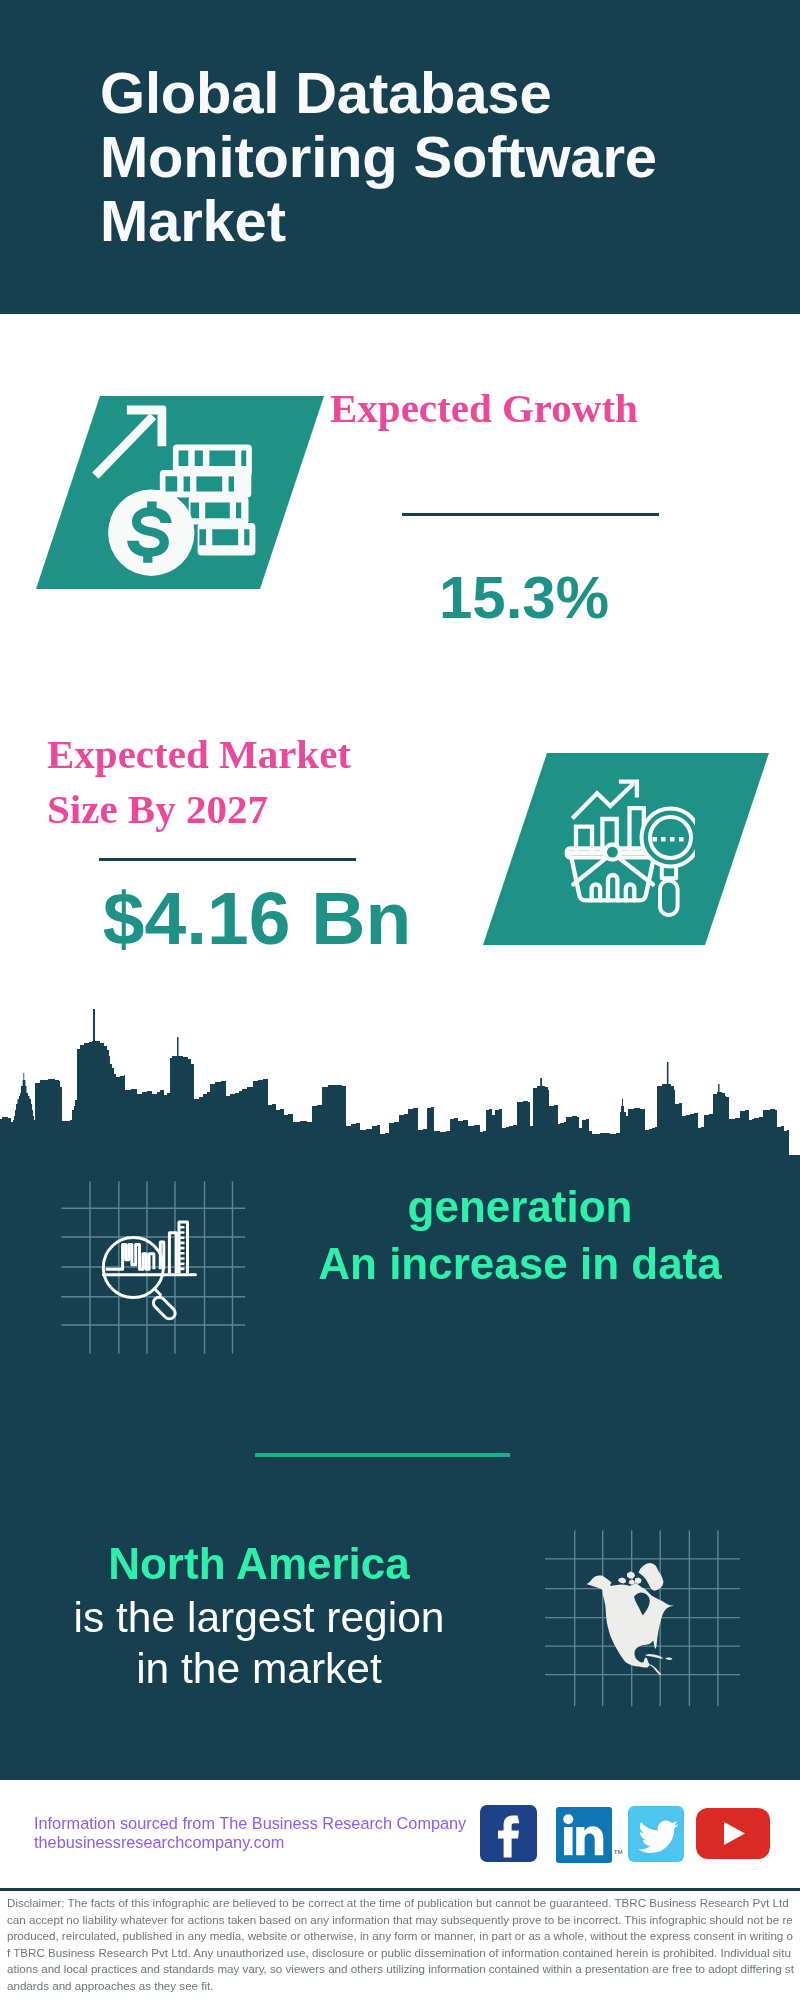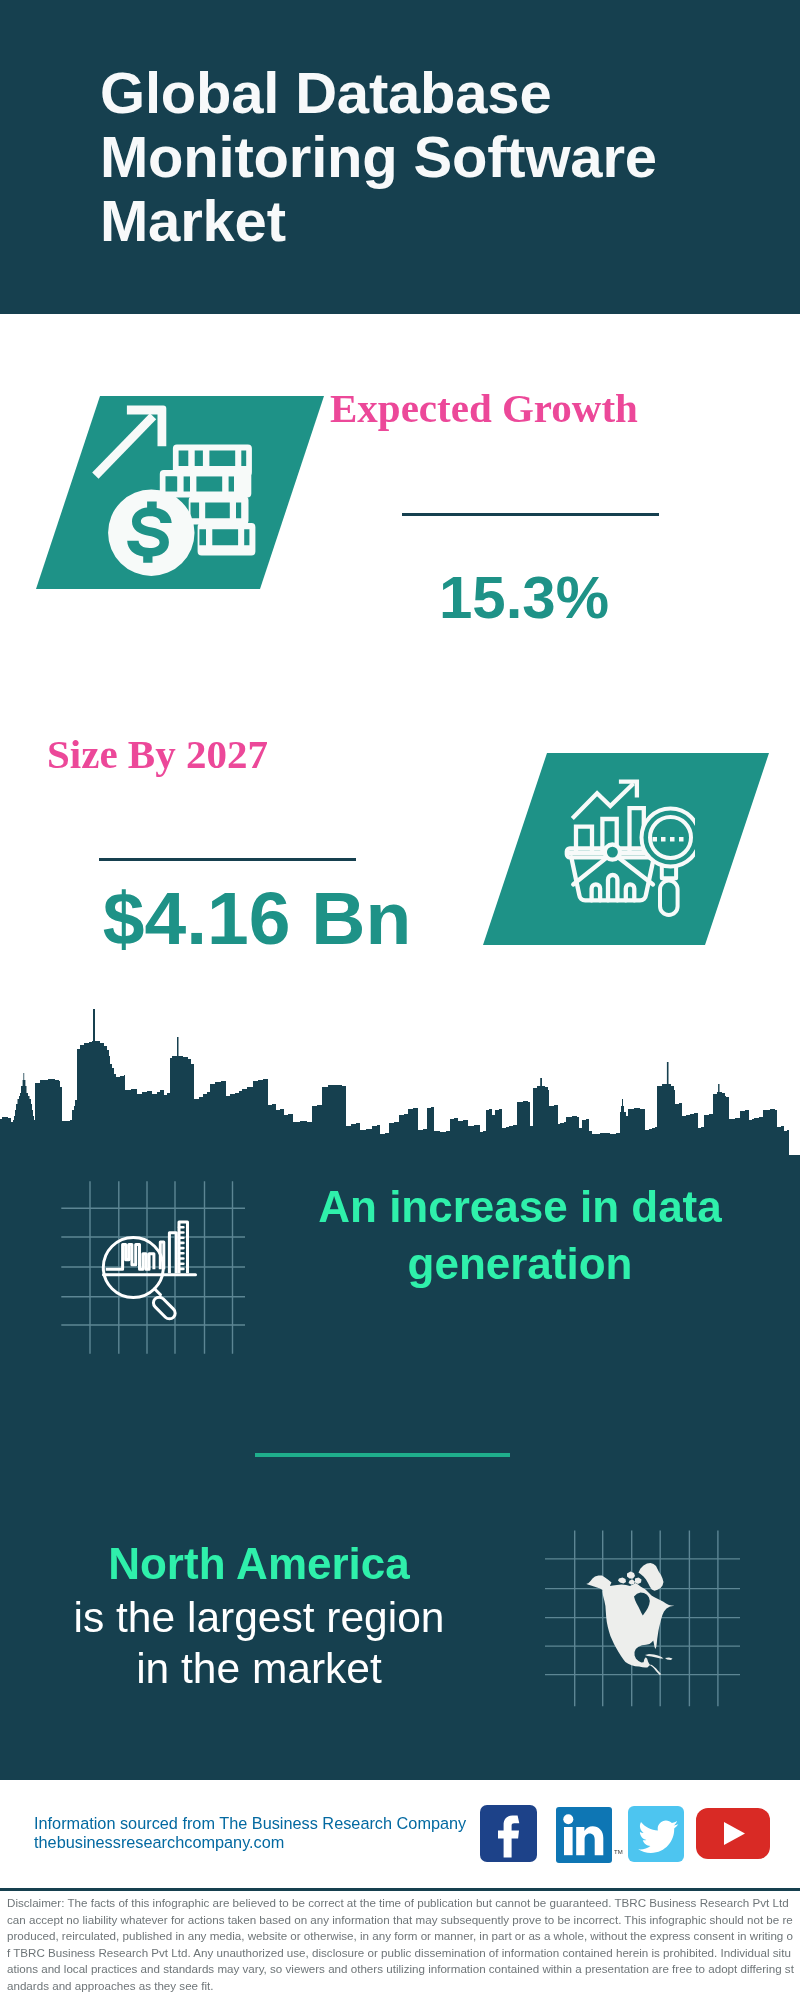--- a/index.html
+++ b/index.html
@@ -25,21 +25,21 @@
 .dark-green{color:#2ff0ab;font-weight:bold;}
 .dark-white{color:#ffffff;font-weight:normal;}
 .dark-text{position:absolute;text-align:center;font-size:41px;line-height:50px;}
 .dark-green{font-size:44px;line-height:57px;}
 .dark-white{font-size:42.5px;line-height:51px;}
 .mid-rule{position:absolute;height:4px;background:#1fae8c;}
 
 
 .footer{position:absolute;left:0;top:1780px;width:800px;height:109px;background:#ffffff;}
 .footer-line{position:absolute;left:0;width:800px;height:3px;background:#16404f;}
-.src-text{position:absolute;color:#0369a1;font-size:16.3px;line-height:20px;white-space:nowrap;}
+.src-text{position:absolute;color:#8b5cf6;font-size:16.3px;line-height:20px;white-space:nowrap;}
 .social{position:absolute;width:62px;height:62px;border-radius:10px;}
 .disclaimer{position:absolute;left:7px;top:1895px;width:789px;color:#6e7578;font-size:11.62px;line-height:16.5px;text-align:left;word-break:break-all;}
 </style>
 </head>
 <body>
 
 <div class="page">
 
   <div class="header">
     <div class="header-title">Global Database Monitoring Software Market</div>
@@ -114,20 +114,21 @@
         <circle cx="117.5" cy="64.5" r="20.5"></circle>
       </g>
       <g fill="#f7faf9">
         <rect x="99.5" y="64" width="4.5" height="4.5"></rect>
         <rect x="108" y="64" width="4.5" height="4.5"></rect>
         <rect x="117" y="64" width="4.5" height="4.5"></rect>
         <rect x="126" y="64" width="4.5" height="4.5"></rect>
       </g>
     </svg>
     <div class="stat-head" style="left:47px;top:727px;width:420px;">
+      <div>Expected Market</div>
       <div>Size By 2027</div>
     </div>
     <div class="rule" style="left:99px;top:858px;width:257px;"></div>
     <div class="stat-value" style="left:47px;top:881px;width:420px;font-size:75px;">$4.16 Bn</div>
   </div>
 
   <svg class="skyline" viewBox="0 0 800 150" width="800" height="150" preserveAspectRatio="none" xmlns="http://www.w3.org/2000/svg">
     <path fill="#16404f" d="M0.0,150.0 L0.0,113.0 L2.0,113.0 L2.0,111.0 L8.0,111.0 L8.0,112.0 L11.0,112.0 L11.0,116.0 L13.0,116.0 L13.0,114.0 L14.0,114.0 L14.0,110.0 L15.0,110.0 L15.0,104.0 L16.0,104.0 L16.0,98.0 L17.5,98.0 L17.5,93.0 L19.0,93.0 L19.0,90.0 L20.0,90.0 L20.0,87.0 L21.0,87.0 L21.0,80.0 L22.6,80.0 L22.6,74.0 L23.4,74.0 L23.4,67.0 L24.2,67.0 L24.2,74.0 L25.4,74.0 L25.4,80.0 L26.5,80.0 L26.5,87.0 L28.0,87.0 L28.0,90.0 L29.5,90.0 L29.5,93.0 L31.0,93.0 L31.0,98.0 L32.0,98.0 L32.0,104.0 L33.0,104.0 L33.0,110.0 L34.0,110.0 L34.0,114.0 L35.0,114.0 L35.0,77.0 L40.0,77.0 L40.0,74.0 L48.0,74.0 L48.0,73.0 L55.0,73.0 L55.0,74.0 L59.0,74.0 L59.0,75.0 L60.0,75.0 L60.0,81.0 L62.0,81.0 L62.0,115.0 L70.0,115.0 L70.0,114.0 L72.0,114.0 L72.0,104.0 L74.0,104.0 L74.0,100.0 L75.0,100.0 L75.0,94.0 L77.0,94.0 L77.0,43.0 L80.0,43.0 L80.0,39.0 L84.0,39.0 L84.0,37.0 L89.0,37.0 L89.0,36.0 L92.0,36.0 L92.0,35.0 L93.0,35.0 L93.0,3.0 L94.2,3.0 L94.2,3.0 L95.0,3.0 L95.0,35.0 L100.0,35.0 L100.0,37.0 L104.0,37.0 L104.0,40.0 L107.0,40.0 L107.0,44.0 L109.0,44.0 L109.0,50.0 L110.0,50.0 L110.0,58.0 L112.0,58.0 L112.0,62.0 L114.0,62.0 L114.0,68.0 L116.0,68.0 L116.0,71.0 L120.0,71.0 L120.0,70.0 L124.0,70.0 L124.0,69.0 L125.0,69.0 L125.0,84.0 L131.0,84.0 L131.0,83.0 L136.0,83.0 L136.0,83.0 L137.0,83.0 L137.0,88.0 L142.0,88.0 L142.0,86.0 L147.0,86.0 L147.0,85.0 L152.0,85.0 L152.0,88.0 L157.0,88.0 L157.0,86.0 L160.0,86.0 L160.0,84.0 L164.0,84.0 L164.0,89.0 L167.0,89.0 L167.0,87.0 L170.0,87.0 L170.0,52.0 L172.0,52.0 L172.0,50.0 L176.5,50.0 L176.5,50.0 L177.0,50.0 L177.0,31.0 L178.0,31.0 L178.0,31.0 L178.5,31.0 L178.5,50.0 L183.0,50.0 L183.0,51.0 L188.0,51.0 L188.0,53.0 L191.0,53.0 L191.0,58.0 L194.0,58.0 L194.0,93.0 L199.0,93.0 L199.0,91.0 L203.0,91.0 L203.0,88.0 L207.0,88.0 L207.0,86.0 L210.0,86.0 L210.0,78.0 L215.0,78.0 L215.0,76.0 L221.0,76.0 L221.0,75.0 L226.0,75.0 L226.0,90.0 L230.0,90.0 L230.0,88.0 L235.0,88.0 L235.0,87.0 L239.0,87.0 L239.0,85.0 L242.0,85.0 L242.0,83.0 L247.0,83.0 L247.0,81.0 L253.0,81.0 L253.0,75.0 L258.0,75.0 L258.0,74.0 L263.0,74.0 L263.0,73.0 L268.0,73.0 L268.0,99.0 L272.0,99.0 L272.0,98.0 L276.0,98.0 L276.0,104.0 L280.0,104.0 L280.0,103.0 L284.0,103.0 L284.0,109.0 L288.0,109.0 L288.0,108.0 L293.0,108.0 L293.0,116.0 L300.0,116.0 L300.0,115.0 L307.0,115.0 L307.0,116.0 L312.0,116.0 L312.0,100.0 L317.0,100.0 L317.0,99.0 L322.0,99.0 L322.0,81.0 L328.0,81.0 L328.0,79.0 L336.0,79.0 L336.0,79.0 L342.0,79.0 L342.0,80.0 L346.0,80.0 L346.0,120.0 L351.0,120.0 L351.0,118.0 L356.0,118.0 L356.0,117.0 L360.0,117.0 L360.0,124.0 L366.0,124.0 L366.0,123.0 L372.0,123.0 L372.0,120.0 L377.0,120.0 L377.0,119.0 L380.0,119.0 L380.0,128.0 L385.0,128.0 L385.0,127.0 L389.0,127.0 L389.0,117.0 L394.0,117.0 L394.0,116.0 L399.0,116.0 L399.0,109.0 L404.0,109.0 L404.0,108.0 L408.0,108.0 L408.0,103.0 L413.0,103.0 L413.0,102.0 L418.0,102.0 L418.0,124.0 L423.0,124.0 L423.0,123.0 L427.0,123.0 L427.0,102.0 L431.0,102.0 L431.0,101.0 L434.0,101.0 L434.0,125.0 L440.0,125.0 L440.0,126.0 L446.0,126.0 L446.0,125.0 L450.0,125.0 L450.0,113.0 L454.0,113.0 L454.0,112.0 L458.0,112.0 L458.0,115.0 L463.0,115.0 L463.0,114.0 L468.0,114.0 L468.0,120.0 L474.0,120.0 L474.0,119.0 L480.0,119.0 L480.0,126.0 L483.0,126.0 L483.0,125.0 L486.0,125.0 L486.0,104.0 L489.0,104.0 L489.0,103.0 L492.0,103.0 L492.0,109.0 L495.0,109.0 L495.0,104.0 L499.0,104.0 L499.0,103.0 L502.0,103.0 L502.0,122.0 L506.0,122.0 L506.0,121.0 L509.0,121.0 L509.0,120.0 L513.0,120.0 L513.0,119.0 L517.0,119.0 L517.0,96.0 L523.0,96.0 L523.0,95.0 L528.0,95.0 L528.0,96.0 L530.0,96.0 L530.0,120.0 L533.0,120.0 L533.0,82.0 L537.0,82.0 L537.0,80.0 L539.6,80.0 L539.6,80.0 L540.2,80.0 L540.2,72.0 L541.4,72.0 L541.4,72.0 L542.0,72.0 L542.0,80.0 L545.0,80.0 L545.0,81.0 L548.0,81.0 L548.0,84.0 L549.0,84.0 L549.0,100.0 L554.0,100.0 L554.0,99.0 L558.0,99.0 L558.0,118.0 L560.0,118.0 L560.0,117.0 L564.0,117.0 L564.0,116.0 L566.0,116.0 L566.0,111.0 L572.0,111.0 L572.0,110.0 L577.0,110.0 L577.0,111.0 L579.0,111.0 L579.0,122.0 L582.0,122.0 L582.0,114.0 L586.0,114.0 L586.0,113.0 L589.0,113.0 L589.0,125.0 L592.0,125.0 L592.0,128.0 L600.0,128.0 L600.0,127.0 L610.0,127.0 L610.0,128.0 L616.0,128.0 L616.0,127.0 L620.0,127.0 L620.0,106.0 L621.0,106.0 L621.0,100.0 L622.0,100.0 L622.0,93.0 L623.0,93.0 L623.0,100.0 L624.0,100.0 L624.0,106.0 L626.0,106.0 L626.0,110.0 L628.0,110.0 L628.0,103.0 L634.0,103.0 L634.0,102.0 L640.0,102.0 L640.0,103.0 L645.0,103.0 L645.0,124.0 L649.0,124.0 L649.0,123.0 L652.0,123.0 L652.0,122.0 L655.0,122.0 L655.0,121.0 L657.0,121.0 L657.0,80.0 L662.0,80.0 L662.0,78.0 L666.3,78.0 L666.3,78.0 L666.9,78.0 L666.9,56.0 L667.9,56.0 L667.9,56.0 L668.5,56.0 L668.5,78.0 L671.0,78.0 L671.0,80.0 L674.0,80.0 L674.0,84.0 L675.0,84.0 L675.0,98.0 L679.0,98.0 L679.0,97.0 L682.0,97.0 L682.0,110.0 L686.0,110.0 L686.0,109.0 L690.0,109.0 L690.0,108.0 L694.0,108.0 L694.0,107.0 L698.0,107.0 L698.0,122.0 L701.0,122.0 L701.0,121.0 L704.0,121.0 L704.0,109.0 L709.0,109.0 L709.0,108.0 L713.0,108.0 L713.0,88.0 L717.0,88.0 L717.0,86.0 L717.6,86.0 L717.6,86.0 L718.1,86.0 L718.1,78.0 L719.0,78.0 L719.0,78.0 L719.5,78.0 L719.5,86.0 L722.0,86.0 L722.0,87.0 L725.0,87.0 L725.0,90.0 L726.0,90.0 L726.0,91.0 L729.0,91.0 L729.0,113.0 L735.0,113.0 L735.0,112.0 L740.0,112.0 L740.0,105.0 L745.0,105.0 L745.0,104.0 L749.0,104.0 L749.0,114.0 L752.0,114.0 L752.0,113.0 L754.0,113.0 L754.0,112.0 L759.0,112.0 L759.0,111.0 L763.0,111.0 L763.0,104.0 L770.0,104.0 L770.0,103.0 L775.0,103.0 L775.0,104.0 L777.0,104.0 L777.0,121.0 L781.0,121.0 L781.0,120.0 L784.0,120.0 L784.0,125.0 L787.0,125.0 L787.0,124.0 L789.0,124.0 L789.0,149.0 L800.0,149.0 L800.0,149.0 L800.0,149.0 L800.0,150.0 Z"></path>
   </svg>
 
@@ -153,22 +154,22 @@
 
       <path d="M48.5 93.7 H140.5"></path>
 
       <circle cx="78.3" cy="86.5" r="30"></circle>
       <rect x="103.6" y="114" width="11.4" height="26" rx="5.7" transform="rotate(-45 109.3 127)"></rect>
       <path d="M99.5 107.7 L105.5 113.7"></path>
     </g>
   </svg>
   <div>
     <div class="dark-text" style="left:280px;top:1178px;width:480px;">
+      <div class="dark-green">generation</div>
       <div class="dark-green">An increase in data</div>
-      <div class="dark-green">generation</div>
     </div>
   </div>
   <div class="mid-rule" style="left:255px;top:1453px;width:255px;"></div>
 
   <svg xmlns="http://www.w3.org/2000/svg" style="position:absolute;left:545px;top:1515px;" width="195" height="195" viewBox="0 0 195 195">
     <g stroke="#5d8694" stroke-width="1.4" fill="none">
       <path d="M29.7 15.4 V191.2 M57.7 15.4 V191.2 M86.7 15.4 V191.2 M115.2 15.4 V191.2 M144.4 15.4 V191.2 M172.9 15.4 V191.2"></path>
       <path d="M0 43.9 H195 M0 73.6 H195 M0 102.6 H195 M0 131.1 H195 M0 159.6 H195"></path>
     </g>
     <g transform="translate(38,45)" fill="#edeeec" fill-rule="evenodd">

